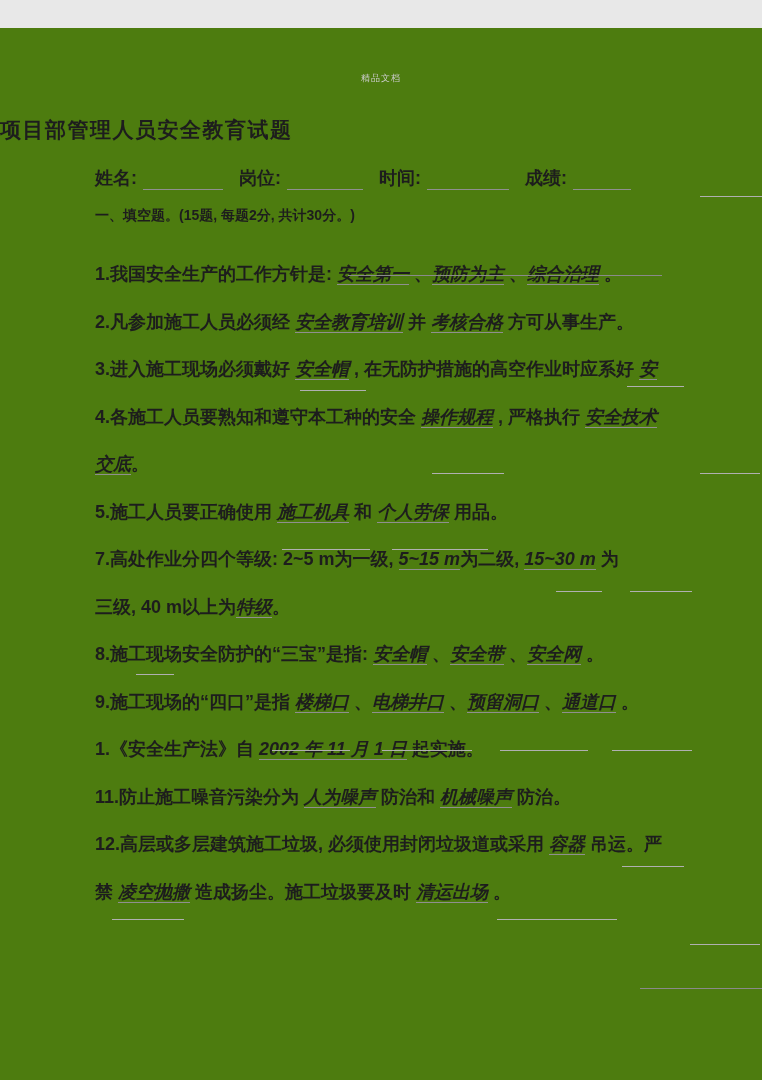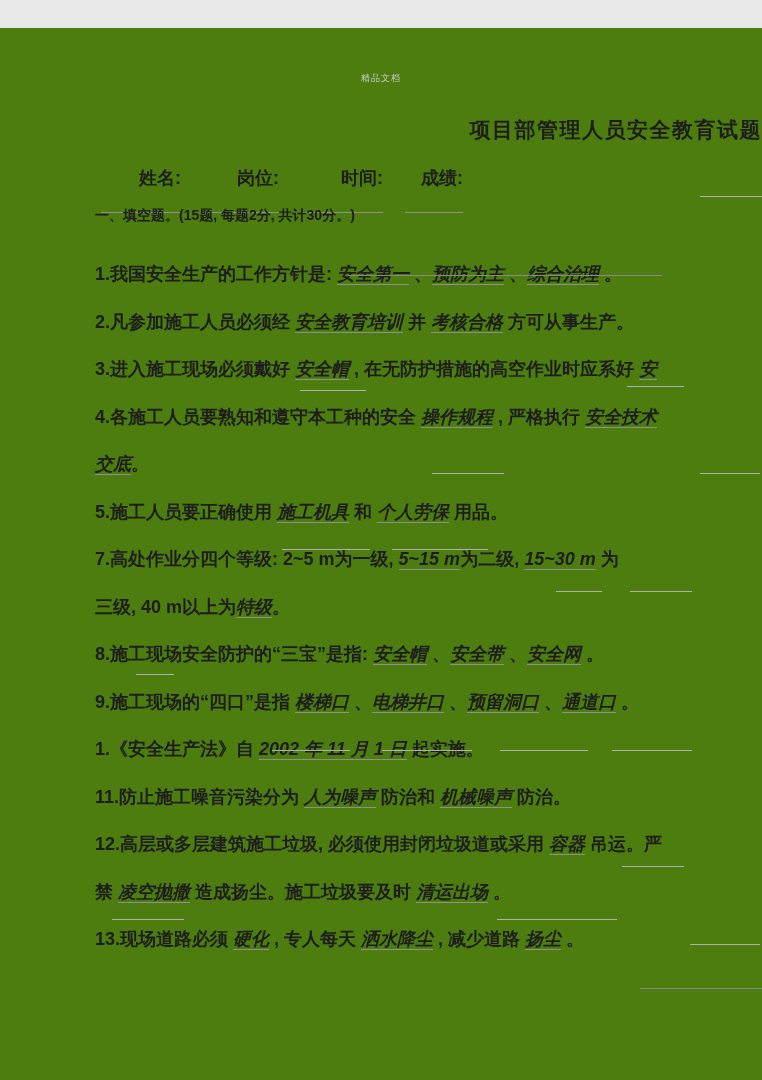--- a/index.html
+++ b/index.html
@@ -13,29 +13,29 @@
     margin-top:28px;
   }
   .watermark{
     position:absolute;top:44px;left:0;right:0;
     text-align:center;font-size:9px;
     color:var(--wm,#cccccc);letter-spacing:1px;
     font-weight:400;
   }
   .title{
     position:absolute;top:88px;left:0;right:0;
-    text-align:right;
+    text-align:left;
     font-size:21px;font-weight:700;letter-spacing:1.5px;
   }
   .header-row{
     position:absolute;top:138px;left:95px;width:620px;
     display:flex;align-items:flex-end;
     font-size:18px;font-weight:700;
   }
-  .hfield{display:flex;align-items:flex-end;margin-right:16px;flex-direction:column;}
+  .hfield{display:flex;align-items:flex-end;margin-right:16px;}
   .hlabel{white-space:nowrap;}
   .hblank{
     display:inline-block;height:22px;
     border-bottom:1px solid var(--ul,#9a9a9a);
     margin-left:6px;
   }
   .section{
     position:absolute;top:179px;left:95px;
     font-size:14px;font-weight:700;white-space:nowrap;
   }
@@ -87,21 +87,20 @@
       <div class="qline"><span class="seg ans">交底</span><span class="seg">。</span></div>
       <div class="qline"><span class="seg">5.施工人员要正确使用 </span><span class="seg ans">施工机具</span><span class="seg"> 和 </span><span class="seg ans">个人劳保</span><span class="seg"> 用品。</span></div>
       <div class="qline"><span class="seg">7.高处作业分四个等级: 2~5 m为一级, </span><span class="seg ans">5~15 m</span><span class="seg">为二级, </span><span class="seg ans">15~30 m</span><span class="seg"> 为</span></div>
       <div class="qline"><span class="seg">三级, 40 m以上为</span><span class="seg ans">特级</span><span class="seg">。</span></div>
       <div class="qline"><span class="seg">8.施工现场安全防护的“三宝”是指: </span><span class="seg ans">安全帽</span><span class="seg"> 、</span><span class="seg ans">安全带</span><span class="seg"> 、</span><span class="seg ans">安全网</span><span class="seg"> 。</span></div>
       <div class="qline"><span class="seg">9.施工现场的“四口”是指 </span><span class="seg ans">楼梯口</span><span class="seg"> 、</span><span class="seg ans">电梯井口</span><span class="seg"> 、</span><span class="seg ans">预留洞口</span><span class="seg"> 、</span><span class="seg ans">通道口</span><span class="seg"> 。</span></div>
       <div class="qline"><span class="seg">1.《安全生产法》自 </span><span class="seg ans">2002 年 11 月 1 日</span><span class="seg"> 起实施。</span></div>
       <div class="qline"><span class="seg">11.防止施工噪音污染分为 </span><span class="seg ans">人为噪声</span><span class="seg"> 防治和 </span><span class="seg ans">机械噪声</span><span class="seg"> 防治。</span></div>
       <div class="qline"><span class="seg">12.高层或多层建筑施工垃圾, 必须使用封闭垃圾道或采用 </span><span class="seg ans">容器</span><span class="seg"> 吊运。严</span></div>
       <div class="qline"><span class="seg">禁 </span><span class="seg ans">凌空抛撒</span><span class="seg"> 造成扬尘。施工垃圾要及时 </span><span class="seg ans">清运出场</span><span class="seg"> 。</span></div>
-      <div class="qline"><span class="seg">13.现场道路必须 </span><span class="seg ans">硬化</span><span class="seg"> , 专人每天 </span><span class="seg ans">洒水降尘</span><span class="seg"> , 减少道路 </span><span class="seg ans">扬尘</span><span class="seg"> 。</span></div>
     </div>
 <div class="stray" style="top: 168px; left: 700px; width: 62px;"></div>
     <div class="stray" style="top: 247px; left: 348px; width: 314px; background: rgb(138, 138, 138);"></div>
     <div class="stray" style="top: 362px; left: 300px; width: 66px;"></div>
     <div class="stray" style="top: 358px; left: 627px; width: 57px;"></div>
     <div class="stray" style="top: 445px; left: 432px; width: 72px;"></div>
     <div class="stray" style="top: 445px; left: 700px; width: 60px;"></div>
     <div class="stray" style="top: 521px; left: 282px; width: 88px;"></div>
     <div class="stray" style="top: 521px; left: 392px; width: 96px;"></div>
     <div class="stray" style="top: 563px; left: 556px; width: 46px;"></div>

